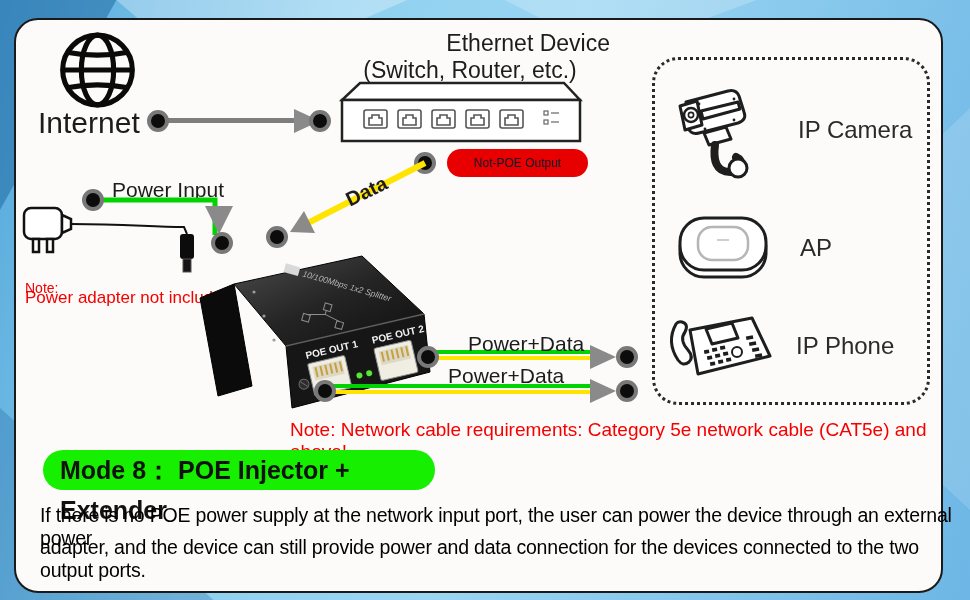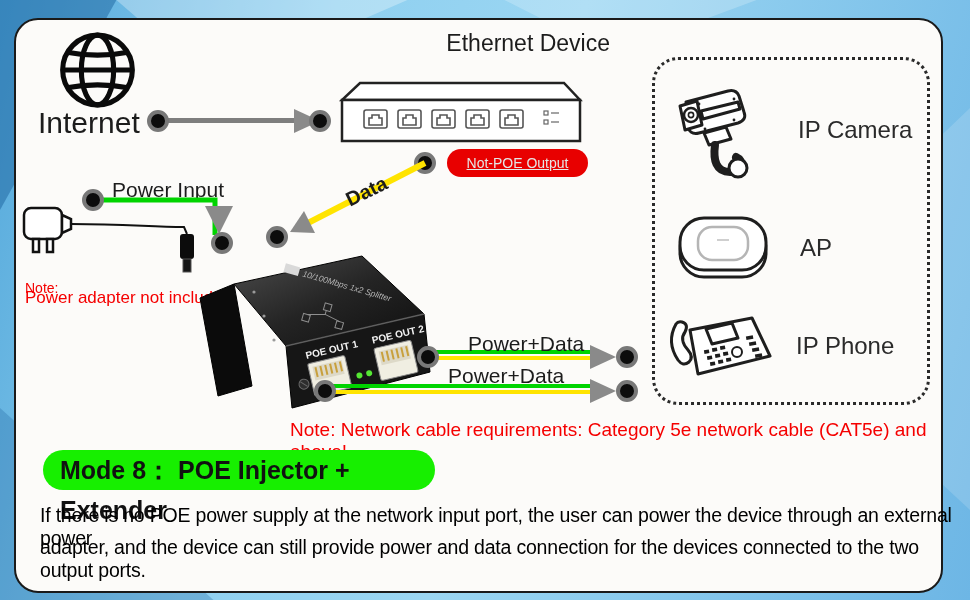--- a/index.html
+++ b/index.html
@@ -18,22 +18,22 @@
   .dot{position:absolute;width:22px;height:22px;border-radius:50%;background:#0c0c0c;
        border:4px solid #787878;box-sizing:border-box;}
   .arrow-right{position:absolute;width:0;height:0;border-top:12px solid transparent;
        border-bottom:12px solid transparent;border-left:26px solid #8a8a8a;}
   .arrow-down{position:absolute;width:0;height:0;border-left:14px solid transparent;
        border-right:14px solid transparent;border-top:28px solid #8a8a8a;}
   .lbl{position:absolute;color:#1c1c1c;}
   .red{color:#f50000;}
   .bar{position:absolute;height:4px;}
   .pill{position:absolute;left:447px;top:149px;width:141px;height:28px;border-radius:14px;
-        background:#e80000;color:#e5e5e5;font-size:14px;display:flex;align-items:center;
-        justify-content:center;text-decoration:underline;}
+        background:#e80000;color:#0f172a;font-size:12px;display:flex;align-items:center;
+        justify-content:center;}
   .panel{position:absolute;left:652px;top:57px;width:278px;height:348px;border:3px dotted #2a2a2a;
          border-radius:26px;box-sizing:border-box;}
   .panel-title{position:absolute;left:706px;top:42px;width:184px;height:34px;background:#fcfbf9;
          font-size:26px;color:#2a2a2a;display:flex;align-items:center;justify-content:center;z-index:3;}
   .dev-lbl{font-size:24px;color:#2a2a2a;}
   .banner{position:absolute;left:43px;top:450px;width:392px;height:40px;border-radius:20px;
          background:#17ef00;color:#111;font-weight:bold;font-size:25px;line-height:40px;
          padding-left:17px;box-sizing:border-box;}
   .footer-line{position:absolute;left:40px;width:912px;font-size:19.5px;color:#000;letter-spacing:-0.2px;}
 </style>
@@ -59,20 +59,21 @@
     </g>
   </svg>
   <div class="lbl" style="left:38px;top:106px;font-size:30px">Internet</div>
 
   <div class="abs" style="left:158px;top:118px;width:145px;height:5px;background:#7e7e7e"></div>
   <div class="arrow-right" style="left:294px;top:109px"></div>
   <div class="dot" style="left:147px;top:110px"></div>
   <div class="dot" style="left:309px;top:110px"></div>
 
   <div class="lbl" style="left:330px;top:30px;width:280px;text-align:right;font-size:23px">Ethernet Device</div>
+  <div class="lbl" style="left:330px;top:57px;width:280px;text-align:center;font-size:23px">(Switch, Router, etc.)</div>
   <svg class="abs" style="left:338px;top:80px" width="248" height="64" viewBox="0 0 248 64">
     <polygon points="22,3 226,3 242,20 4,20" fill="#fff" stroke="#222" stroke-width="2.5"></polygon>
     <rect x="4" y="20" width="238" height="41" fill="#fff" stroke="#222" stroke-width="2.5"></rect>
     <g fill="#fff" stroke="#555" stroke-width="1.6">
       <g transform="translate(26,30)">
           <rect width="23" height="18" rx="2"></rect>
           <polygon points="5,15 5,8 8,8 8,5 15,5 15,8 18,8 18,15"></polygon>
         </g>
       <g transform="translate(60,30)">
           <rect width="23" height="18" rx="2"></rect>

